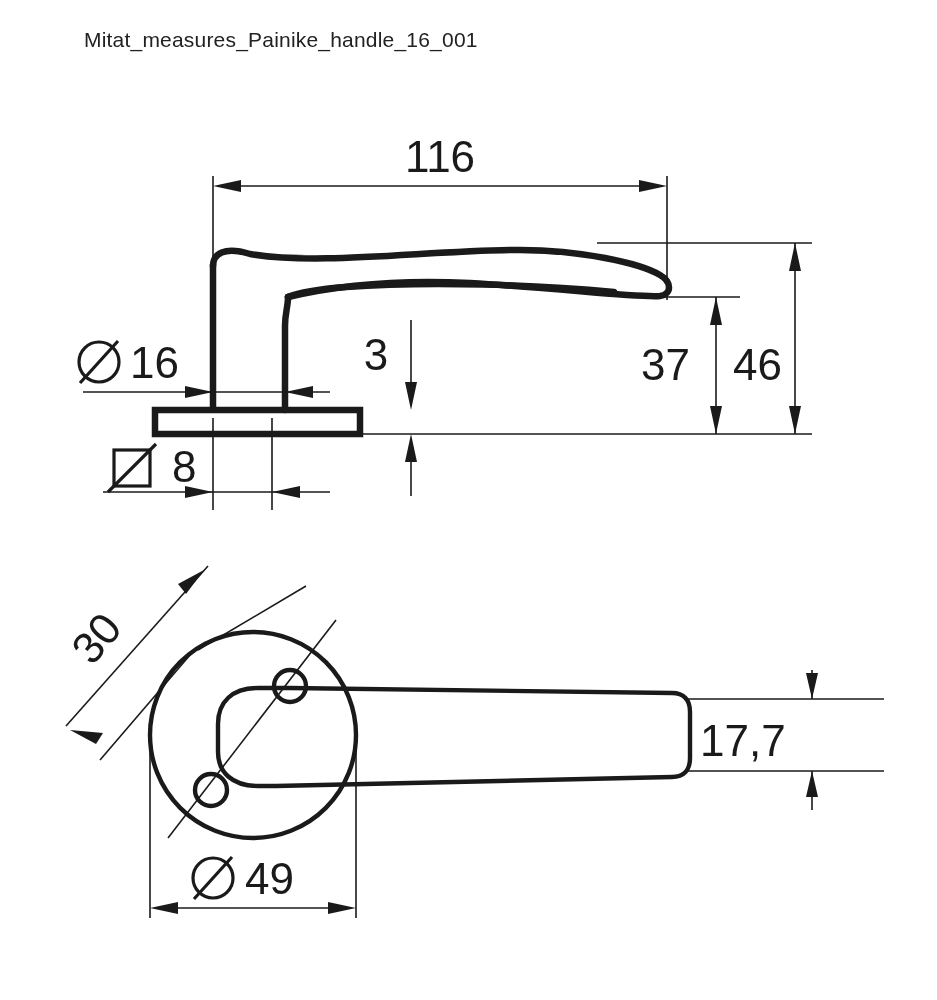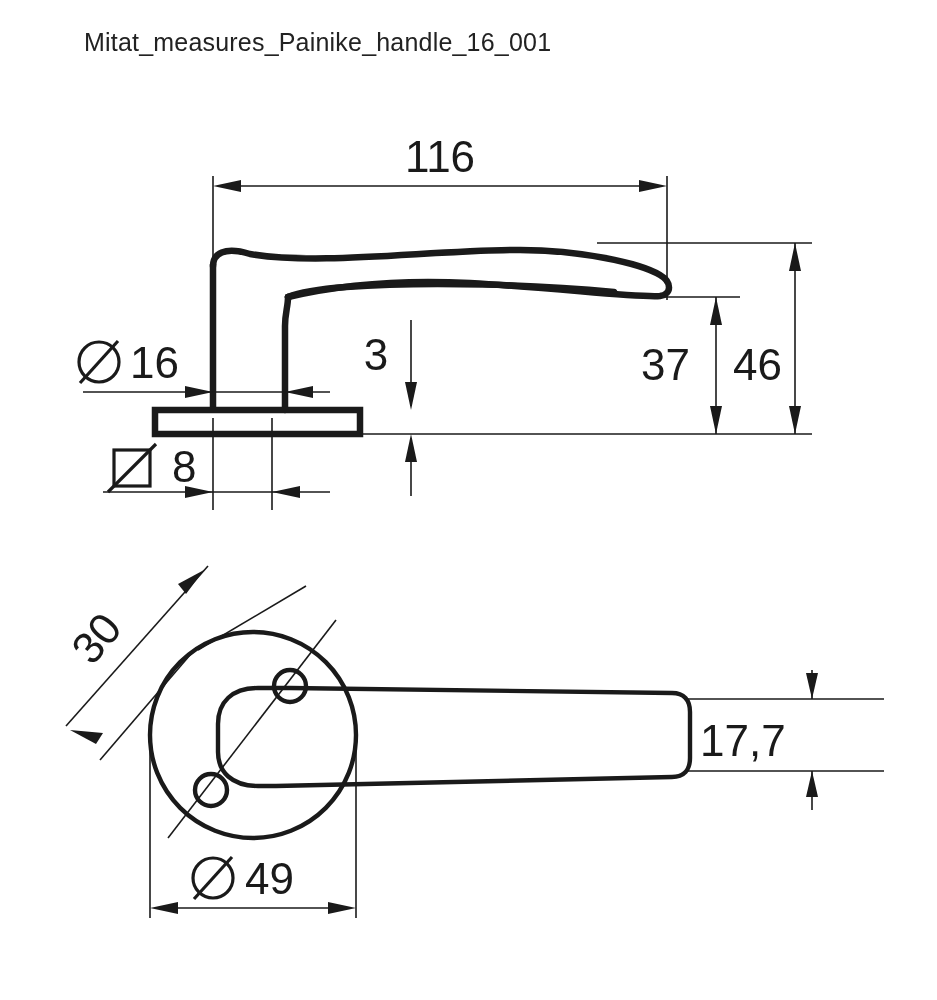--- a/index.html
+++ b/index.html
@@ -12,21 +12,21 @@
     height: 1000px;
     font-family: "Liberation Sans", sans-serif;
     color: #1a1a1a;
     overflow: hidden;
     position: relative;
   }
   #drawing-title {
     position: absolute;
     left: 84px;
     top: 28px;
-    font-size: 25px;
+    font-size: 21px;
     letter-spacing: 0.2px;
     color: #222222;
     white-space: nowrap;
   }
   #tech-drawing {
     position: absolute;
     left: 0;
     top: 0;
     width: 937px;
     height: 1000px;

